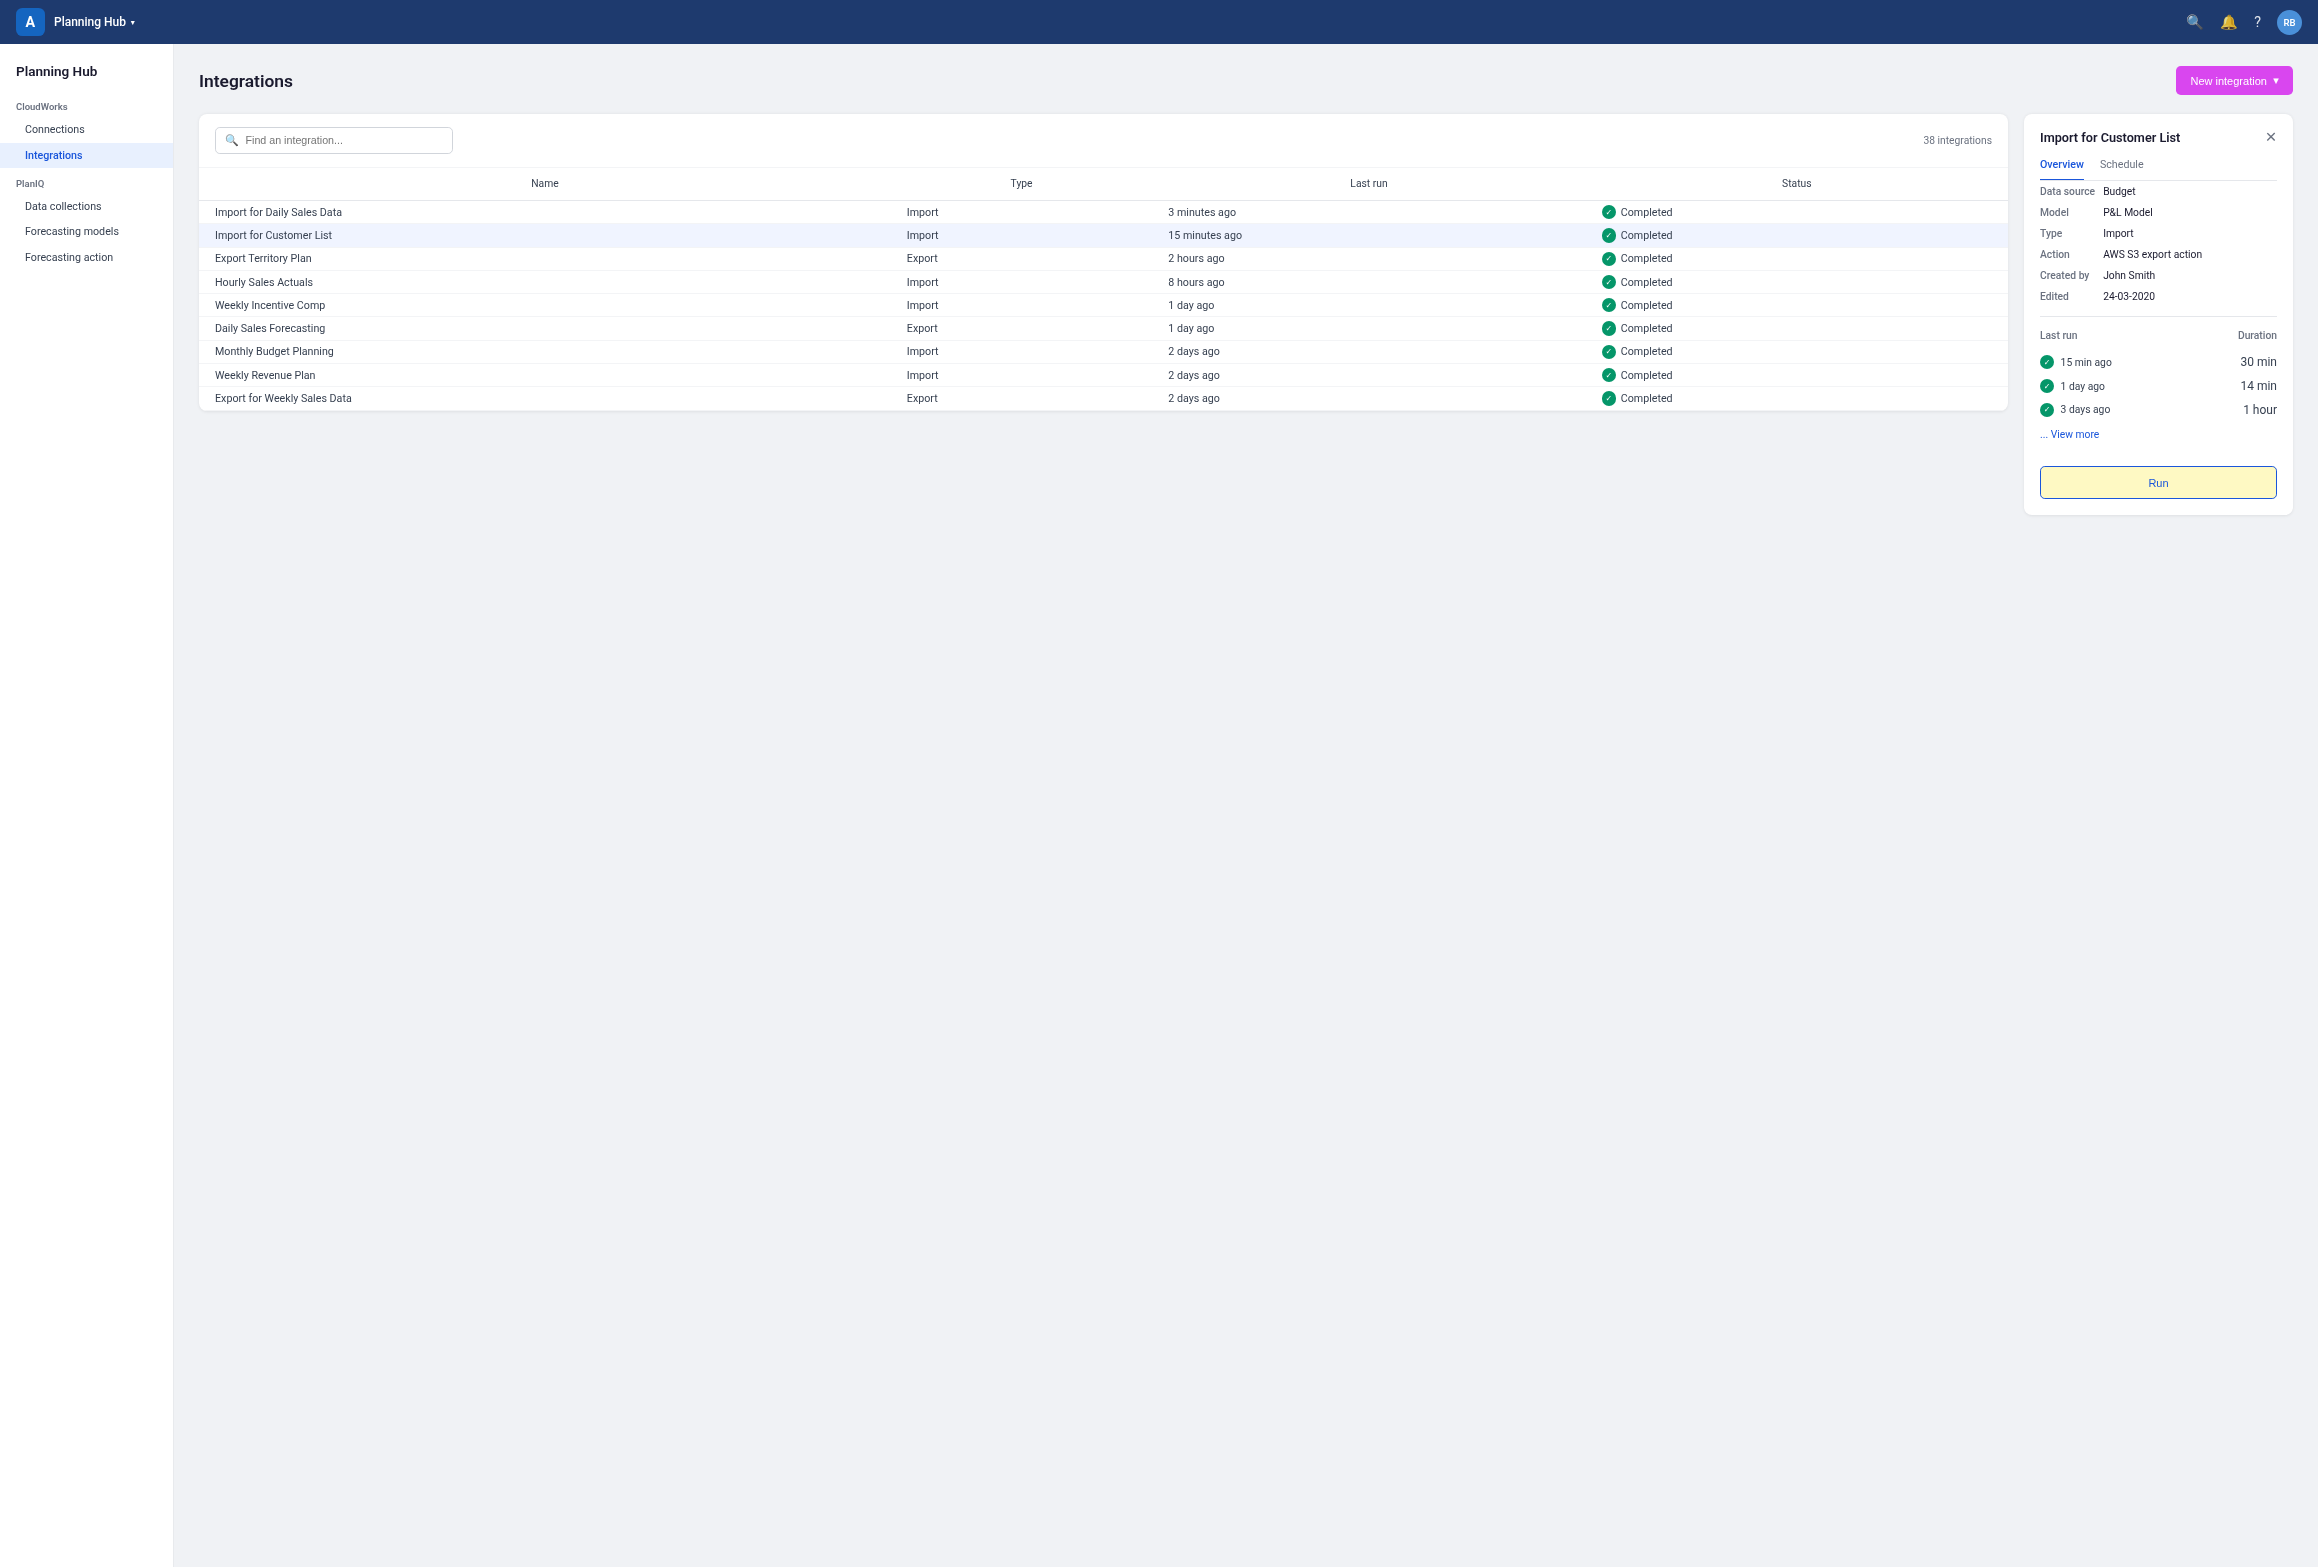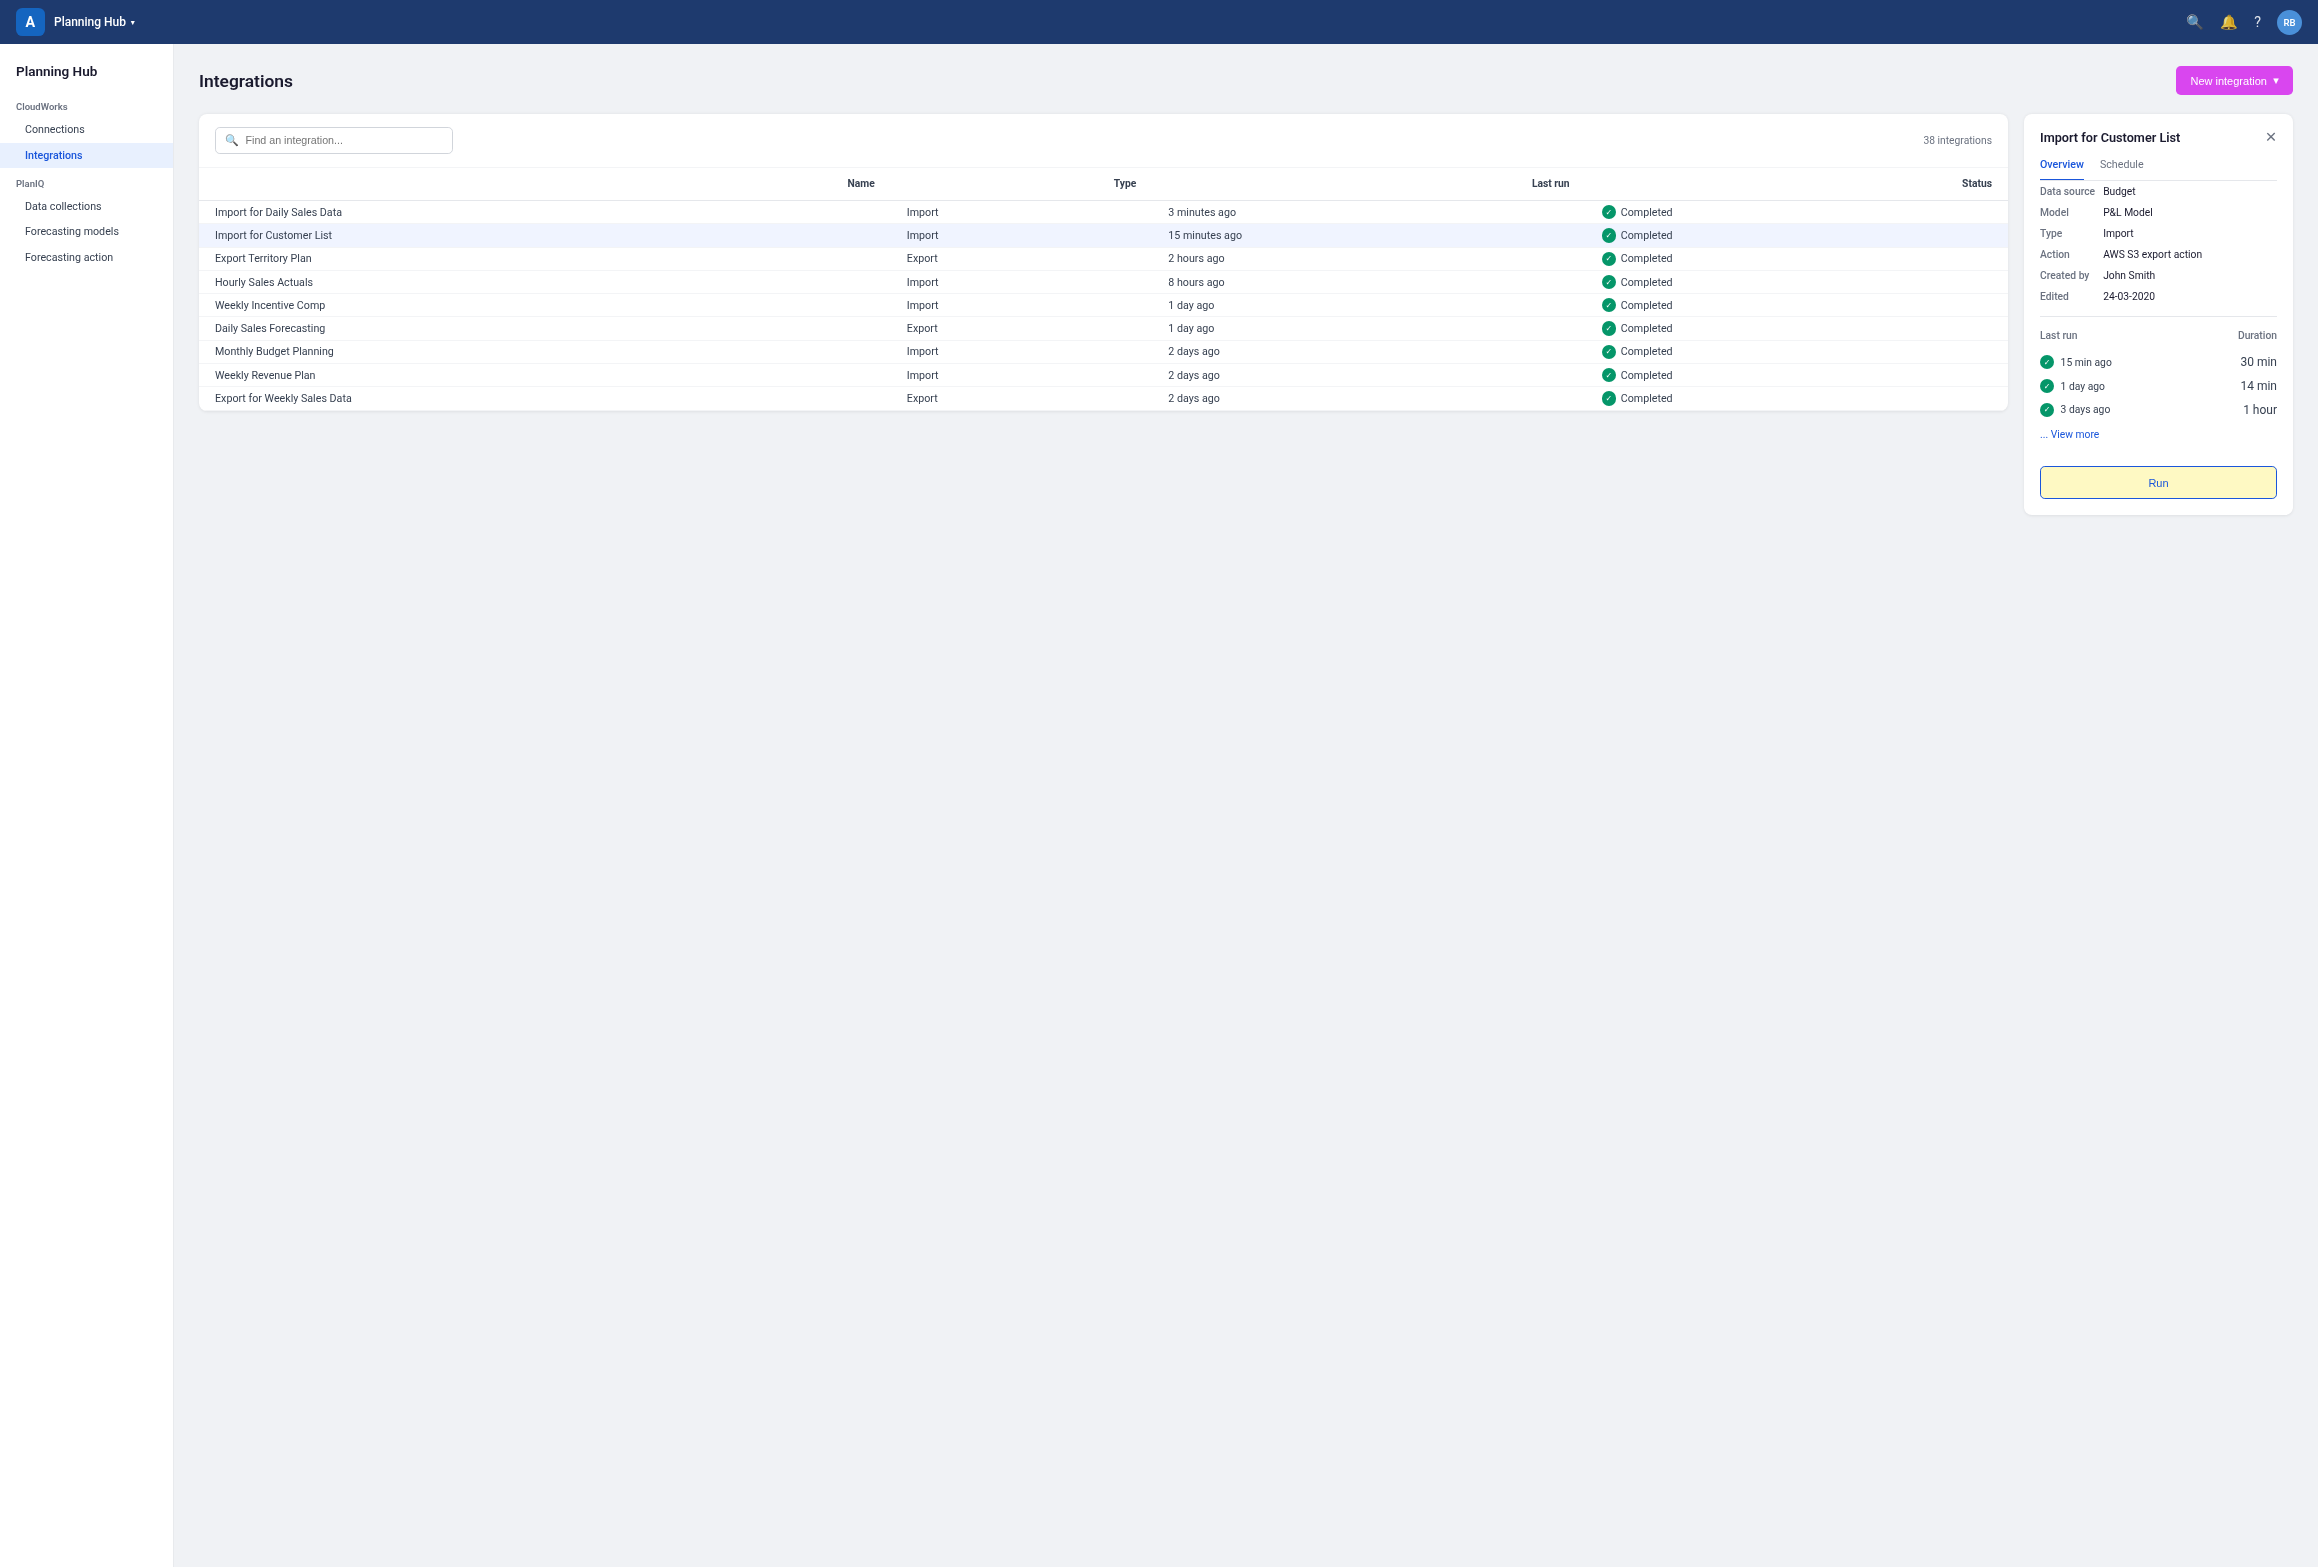--- a/index.html
+++ b/index.html
@@ -192,23 +192,23 @@
       font-size: 10.3px;
       color: #6b7280;
     }
 
     
     table {
       width: 100%;
       border-collapse: collapse;
     }
     thead th {
-      text-align: right;
+      text-align: center;
       font-size: 10.3px;
-      font-weight: 700;
+      font-weight: 400;
       color: #374151;
       padding: 9.5px 16px;
       border-bottom: 0.8px solid #e5e7eb;
     }
     tbody tr {
       border-bottom: 0.8px solid #f3f4f6;
       cursor: pointer;
     }
     tbody tr.selected { background: #f0f4ff; }
     tbody td {

